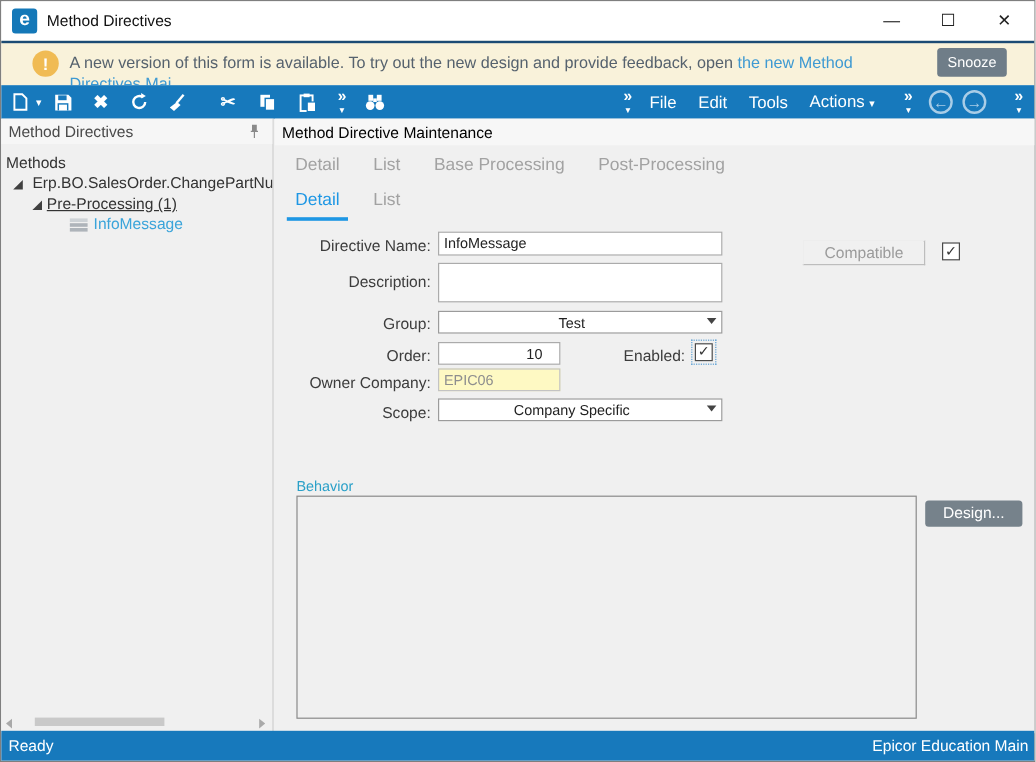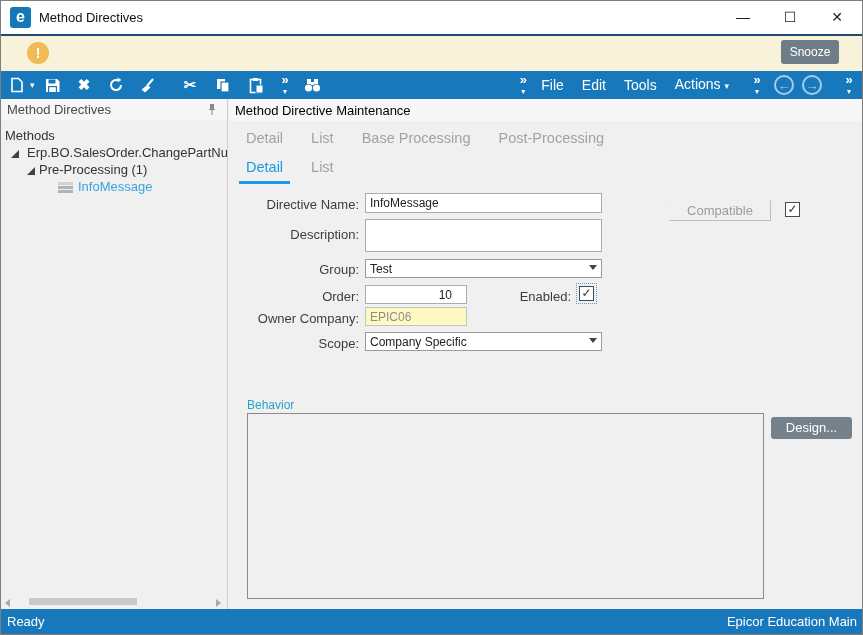--- a/index.html
+++ b/index.html
@@ -58,21 +58,21 @@
   .main-panel { position: absolute; left: 228px; top: 0; width: 686px; height: 512px; background: #f0f0f0; }
   .main-header { height: 22px; background: #f7f7f7; font-size: 13px; color: #000; padding: 4px 6px 0 6px; position: relative; }
   .tabs1 { position: absolute; left: 10px; top: 27px; display: flex; font-size: 14.5px; }
   .tab { padding: 4px 7px 6px 7px; margin-right: 14px; color: #a2a2a2; border-bottom: 3px solid transparent; }
   .tab.active { color: #1e97e4; border-bottom-color: #1e97e4; }
   .tabs2 { position: absolute; left: 10px; top: 56px; display: flex; font-size: 14.5px; }
   
   .flabel { position: absolute; width: 118px; text-align: right; font-size: 13px; color: #3c3c3c; }
   .tinput { position: absolute; background: #fff; border: 1px solid #ababab; font-size: 12px; color: #222;
     padding: 2px 4px; }
-  .dd { position: absolute; background: #fff; border: 1px solid #9b9b9b; font-size: 12px; color: #222; padding: 2px 18px 2px 4px; }
+  .dd { position: absolute; background: #fff; border: 1px solid #9b9b9b; font-size: 12px; color: #222; padding: 2px 18px 2px 4px; text-align: center; }
   .dd .arrow { position: absolute; right: 4px; top: 5px; width: 0; height: 0; border-left: 4px solid transparent;
     border-right: 4px solid transparent; border-top: 5px solid #444; }
   .cbox { position: absolute; width: 15px; height: 15px; background: #fff; border: 1px solid #4a4a4a;
     font-size: 12px; line-height: 13px; text-align: center; color: #333; }
   .cbox.focus { outline: 1px dotted #5a9fd4; outline-offset: 2px; }
   .compat-btn { position: absolute; left: 668px; top: 199px; width: 102px; height: 21px; text-align: center;
     font-size: 13px; color: #9b9b9b; line-height: 20px; background: #f0f0f0;
     border: 1px solid; border-color: #ededed #bdbdbd #bdbdbd #ededed; }
   .behavior-label { position: absolute; left: 246px; top: 397px; font-size: 12px; color: #2aa0c8; }
   .behavior-box { position: absolute; left: 246px; top: 412px; width: 517px; height: 186px; border: 1px solid #8a8a8a; background: #f0f0f0; }
@@ -91,20 +91,21 @@
   <div class="titlebar">
     <div class="app-logo">e</div>
     <div class="title-text">Method Directives</div>
     <div class="win-btn win-min">—</div>
     <div class="win-btn win-max">☐</div>
     <div class="win-btn win-close">✕</div>
   </div>
 
   <div class="banner">
     <div class="warn-icon">!</div>
+    <div class="banner-text"><span>A new version of this form is available. To try out the new design and provide feedback, open </span><a href="#">the new Method</a><br><a href="#">Directives Mai</a></div>
     <div class="snooze">Snooze</div>
   </div>
 
   <div class="toolbar">
     <span class="tb-icon" style="margin-left:4px;">
       <svg width="16" height="16">
           <path d="M3 1.5h6.5L13 5v9.5H3z" fill="none" stroke="#fff" stroke-width="1.6"></path>
         </svg>
     </span>
     <span class="tb-caret">▾</span>
@@ -200,21 +201,21 @@
         </div>
         <div class="tree-row" style="padding-left:6px;">
           <span class="tw"></span>
           <svg class="doc-ic" width="16" height="13">
             <rect x="0" y="1" width="15" height="3" fill="#cdd2d6"></rect>
               <rect x="0" y="5" width="15" height="3" fill="#aeb4ba"></rect>
               <rect x="0" y="9" width="15" height="3" fill="#aeb4ba"></rect>
           </svg>
           <span>Erp.BO.SalesOrder.ChangePartNum</span>
         </div>
-        <div class="tree-row" style="padding-left:22px;">
+        <div class="tree-row" style="padding-left:22px;text-decoration:underline;">
           <span class="tw"></span>
           <span>Pre-Processing (1)</span>
         </div>
         <div class="tree-row" style="padding-left:53px;">
           <svg class="doc-ic" width="16" height="13">
             <rect x="0" y="1" width="15" height="3" fill="#cdd2d6"></rect>
               <rect x="0" y="5" width="15" height="3" fill="#aeb4ba"></rect>
               <rect x="0" y="9" width="15" height="3" fill="#aeb4ba"></rect>
           </svg>
           <span class="sel-blue">InfoMessage</span>

